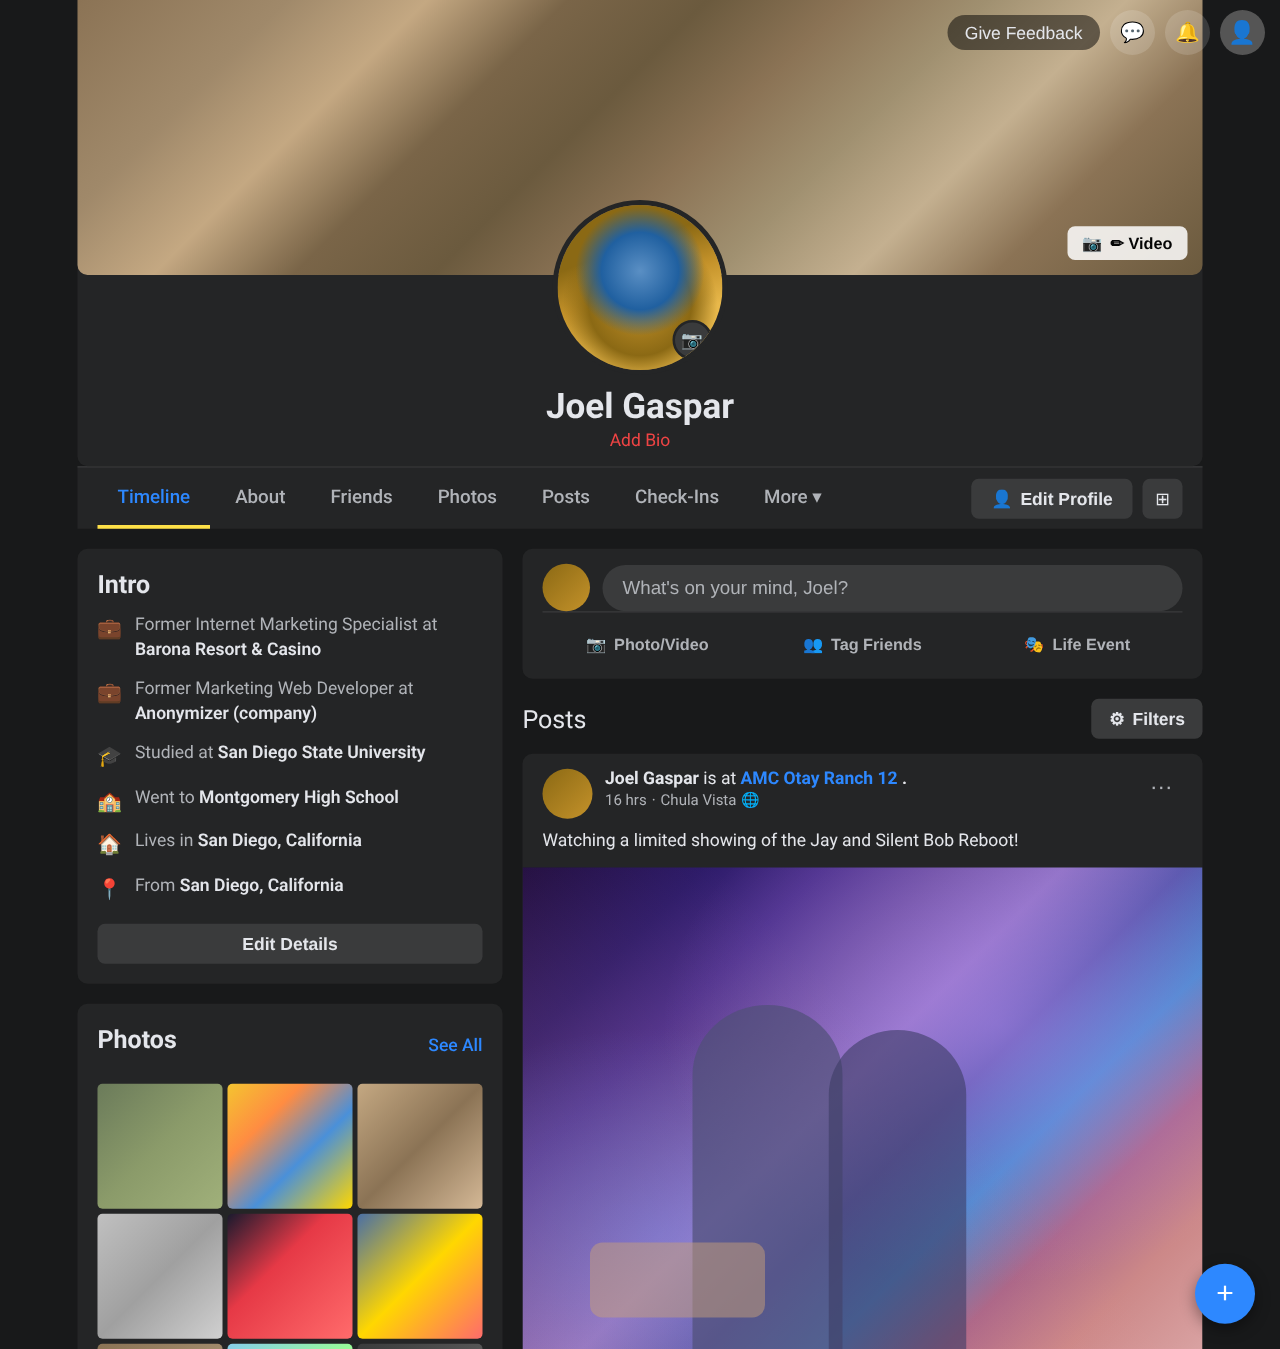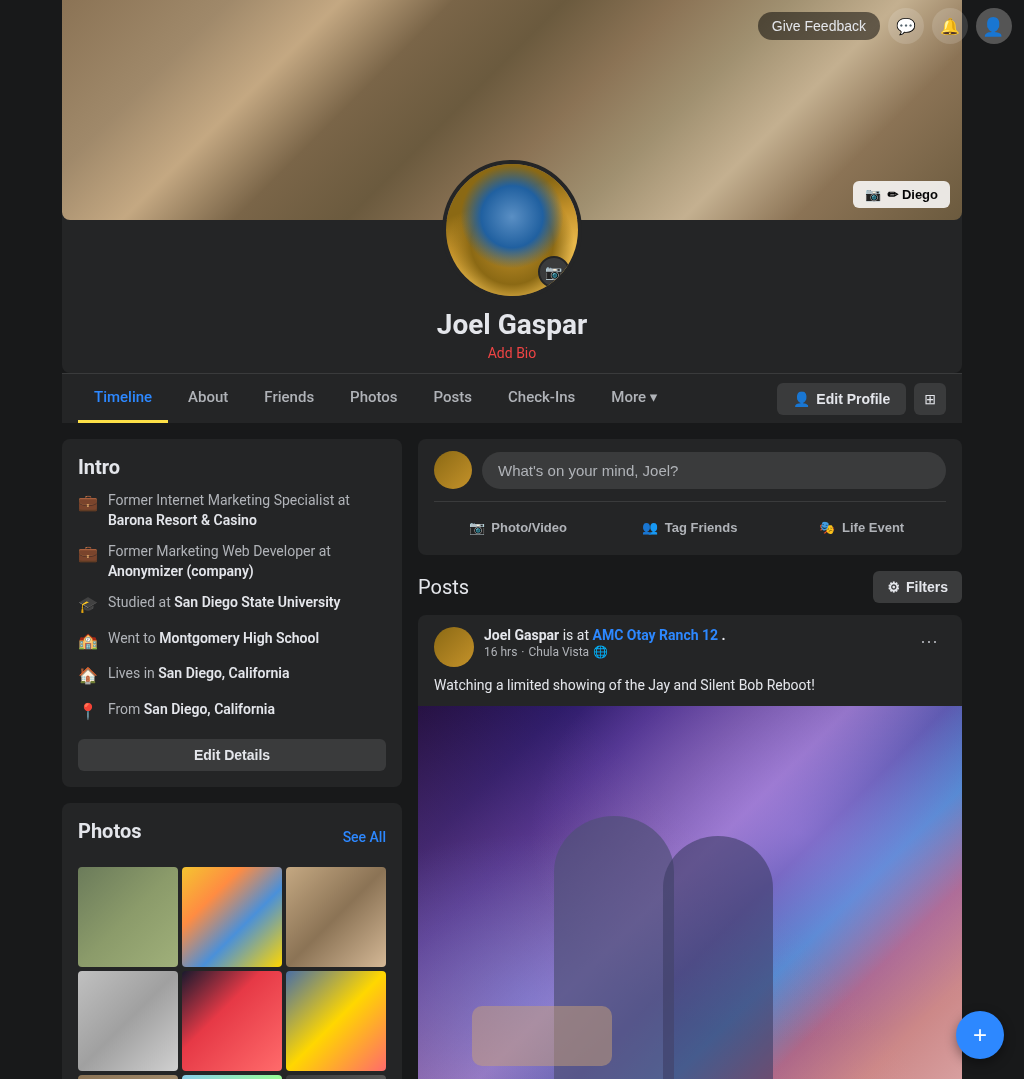--- a/index.html
+++ b/index.html
@@ -291,21 +291,21 @@
     .add-post-card {
       background: #242526;
       border-radius: 8px;
       padding: 12px 16px;
       margin-bottom: 16px;
     }
     .add-post-top {
       display: flex;
       align-items: center;
       gap: 10px;
-      margin-bottom: 12px;
+      margin-bottom: 0;
     }
     .post-avatar {
       width: 38px; height: 38px;
       border-radius: 50%;
       background: linear-gradient(135deg, #8B6914, #C4922A);
       flex-shrink: 0;
     }
     .add-post-btn {
       flex: 1;
       background: #3a3b3c;
@@ -502,21 +502,21 @@
   </button>
   <div class="nav-avatar">
     <span>👤</span>
   </div>
 </div>
 
 <div class="cover-container">
   <div class="cover-photo">
     <button class="cover-edit-btn">
       <span>📷</span>
-      <span>✏ Diego</span>
+      <span>✏ Video</span>
     </button>
   </div>
 
   <div class="profile-section">
     <div class="profile-avatar-area">
       <div class="profile-avatar">
         <div class="avatar-inner"></div>
         <button class="avatar-camera-btn">
           <span>📷</span>
         </button>

